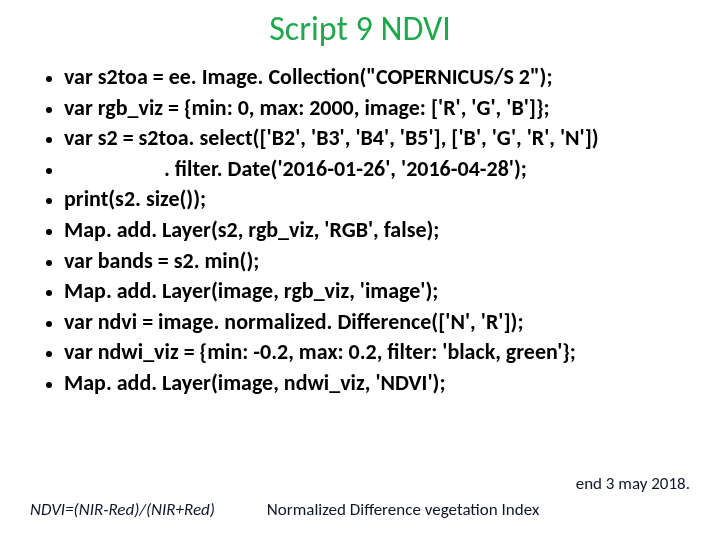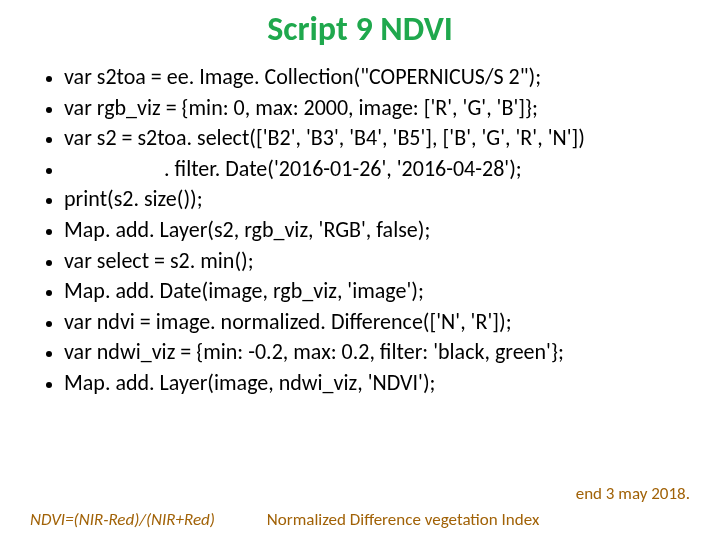--- a/index.html
+++ b/index.html
@@ -16,27 +16,28 @@
     height: 540px;
     position: relative;
     box-sizing: border-box;
     padding: 8px 30px 0 30px;
   }
   .title {
     color: #1fa84d;
     font-size: 34px;
     text-align: center;
     margin: 0 0 14px 0;
-    font-weight: 700;
+    font-weight: 400;
   }
   ul.codelist {
     list-style: disc;
     margin: 0;
     padding-left: 34px;
     color: #000;
+    font-weight: bold;
   }
   ul.codelist li {
     font-size: 22px;
     line-height: 1.3;
     color: #000;
     margin: 0;
     padding: 0 0 2px 0;
   }
   ul.codelist li::marker {
     color: #000;
@@ -44,23 +45,23 @@
   }
   .indent {
     padding-left: 100px;
     display: inline-block;
     text-align: right;
   }
   .footer {
     position: absolute;
     left: 30px;
     right: 30px;
-    bottom: 10px;
+    bottom: 20px;
     font-size: 17px;
-    color: #a16207;
+    color: #0f172a;
   }
   .footer-left {
     display: inline-block;
     font-style: italic;
   }
   .footer-mid {
     display: inline-block;
     margin-left: 48px;
   }
   .footer-right {
@@ -77,22 +78,22 @@
 
   <h1 class="title">Script 9 NDVI</h1>
 
   <ul class="codelist">
     <li>var s2toa = ee. Image. Collection("COPERNICUS/S 2");</li>
     <li>var rgb_viz = {min: 0, max: 2000, image: ['R', 'G', 'B']};</li>
     <li>var s2 = s2toa. select(['B2', 'B3', 'B4', 'B5'], ['B', 'G', 'R', 'N'])</li>
     <li><span class="indent">. filter. Date('2016-01-26', '2016-04-28');</span></li>
     <li>print(s2. size());</li>
     <li>Map. add. Layer(s2, rgb_viz, 'RGB', false);</li>
-    <li>var select = s2. min();</li>
-    <li>Map. add. Date(image, rgb_viz, 'image');</li>
+    <li>var bands = s2. min();</li>
+    <li>Map. add. Layer(image, rgb_viz, 'image');</li>
     <li>var ndvi = image. normalized. Difference(['N', 'R']);</li>
     <li>var ndwi_viz = {min: -0.2, max: 0.2, filter: 'black, green'};</li>
     <li>Map. add. Layer(image, ndwi_viz, 'NDVI');</li>
   </ul>
 
   <div class="footer">
     <span class="footer-right">end 3 may 2018.</span>
     <span class="footer-left">NDVI=(NIR-Red)/(NIR+Red)</span>
     <span class="footer-mid">Normalized Difference vegetation Index</span>
   </div>

